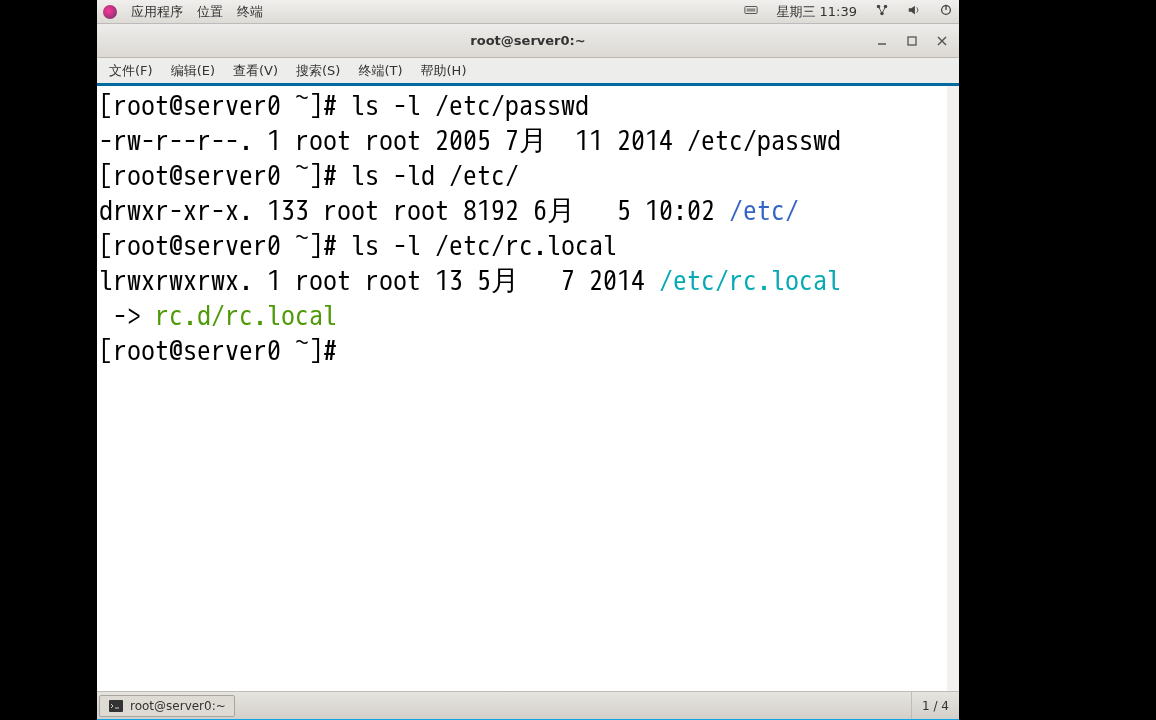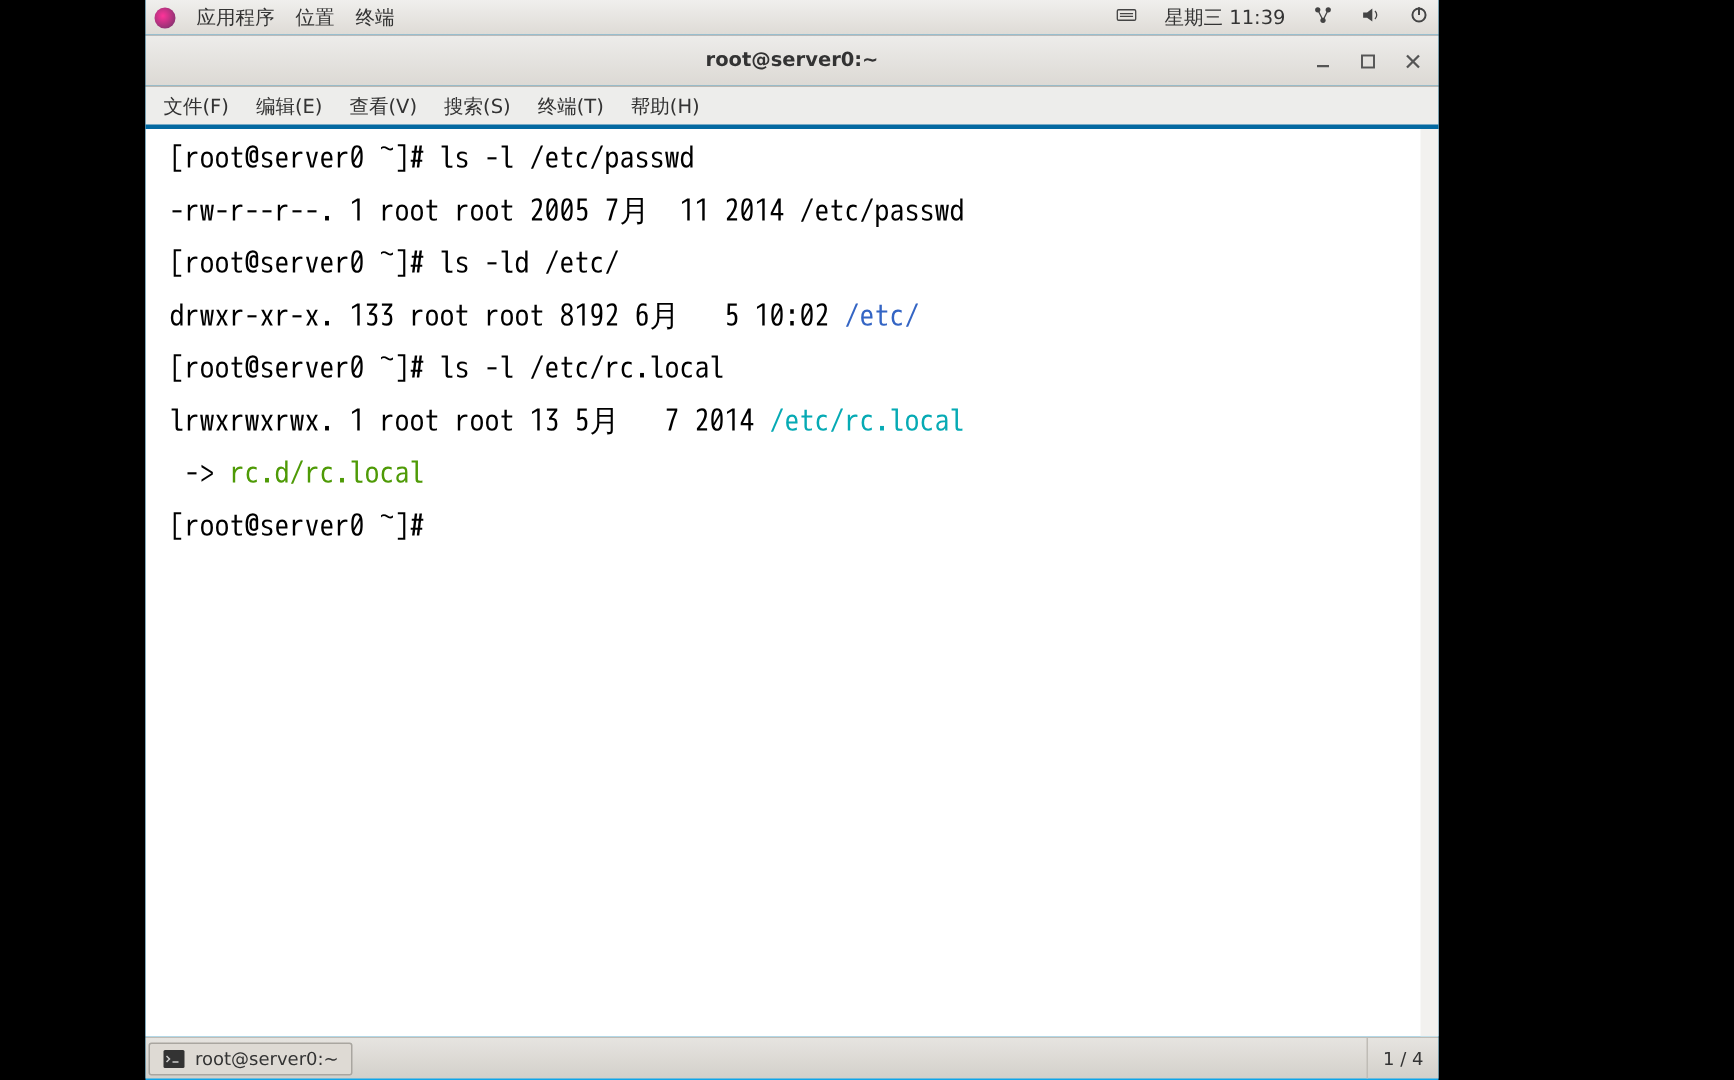--- a/index.html
+++ b/index.html
@@ -14,21 +14,21 @@
 .sys-icon{width:14px;height:14px;display:inline-block}
 
 .titlebar{height:34px;background:linear-gradient(#edecea,#dcd9d4);border-bottom:1px solid #bcb8b2;display:flex;align-items:center;justify-content:center;position:relative}
 .win-title{font-weight:bold;color:#333;font-size:13px}
 .win-controls{position:absolute;right:6px;display:flex;gap:8px}
 .win-btn{width:22px;height:18px;display:flex;align-items:center;justify-content:center;cursor:pointer;color:#555;font-size:12px}
 
 .menubar{height:28px;background:#ededeb;border-bottom:3px solid #0369a1;display:flex;align-items:center;padding:0 4px;gap:2px}
 .menu-item{padding:3px 8px;color:#333;cursor:pointer;font-size:13px}
 
-.terminal{height:605px;background:#fff;padding:2px 16px;font-family:"文泉驿等宽正黑","DejaVu Sans Mono","Liberation Mono",monospace;font-size:20px;font-weight:bold;line-height:35px;letter-spacing:0px;white-space:pre;color:#000;position:relative;overflow:hidden}
+.terminal{height:605px;background:#fff;padding:2px 2px;font-family:"文泉驿等宽正黑","DejaVu Sans Mono","Liberation Mono",monospace;font-size:28px;font-weight:bold;line-height:35px;letter-spacing:0px;white-space:pre;color:#000;position:relative;overflow:hidden}
 .terminal .row{white-space:pre}
 .c-blue{color:#3465c4}
 .c-cyan{color:#06aab4;font-weight:normal}
 .c-green{color:#4e9a06;font-weight:normal}
 .scrollbar{position:absolute;right:0;top:0;width:12px;height:100%;background:#f2f1ef}
 
 .taskbar{height:28px;background:linear-gradient(#e6e4e0,#d3d0ca);border-top:1px solid #bfbcb6;display:flex;align-items:center}
 .task-btn{display:flex;align-items:center;gap:6px;height:22px;padding:0 8px;border:1px solid #c2bfb9;background:#edebe7;margin:0 2px;border-radius:2px;font-size:12px;color:#333;cursor:pointer;max-width:250px;overflow:hidden;white-space:nowrap}
 .task-btn.active{background:#dedad4;border-color:#a9a6a0}
 .task-ico{width:16px;height:16px;display:inline-block;border-radius:2px}

